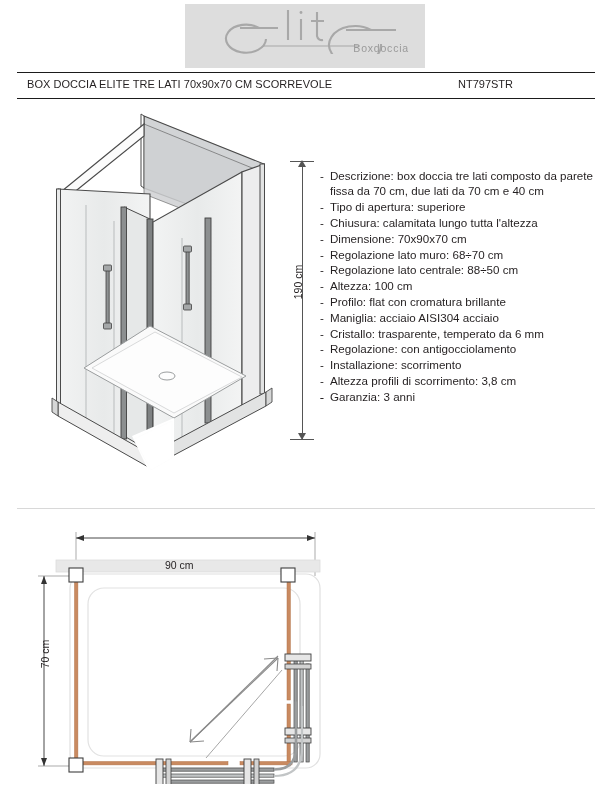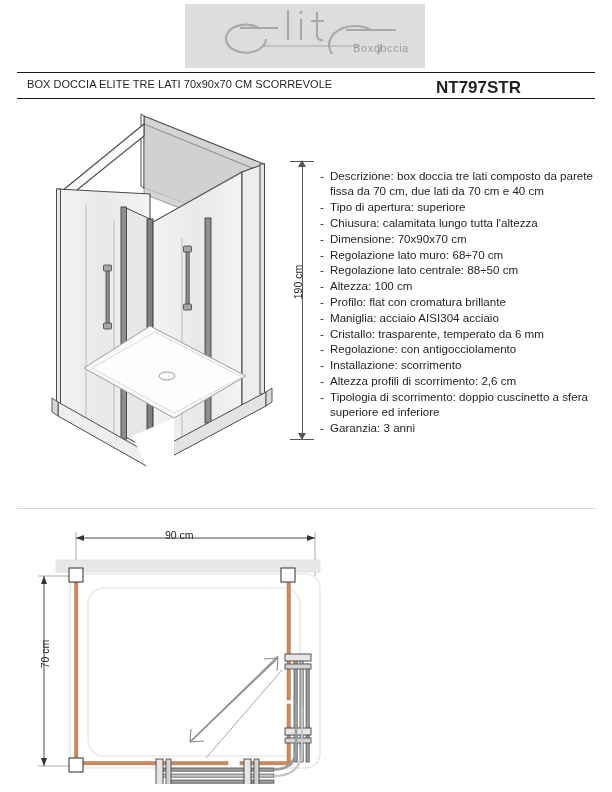--- a/index.html
+++ b/index.html
@@ -65,23 +65,23 @@
   #doc-title {
     position: absolute;
     left: 10px; top: 4px;
     font-size: 11px;
     letter-spacing: 0.05px;
     white-space: nowrap;
     text-align: center;
   }
   #doc-code {
     position: absolute;
-    left: 419px; top: 4px;
-    font-size: 17px;
-    font-weight: 700;
+    left: 441px; top: 4px;
+    font-size: 11px;
+    font-weight: 400;
     white-space: nowrap;
   }
 
   
   #spec-list {
     position: absolute;
     left: 320px; top: 168px;
     width: 288px;
     font-size: 11.6px;
     line-height: 15.4px;
@@ -165,21 +165,21 @@
     left: 30px; top: 518px;
     width: 320px; height: 266px;
   }
 
   .plan-label {
     position: absolute;
     font-size: 10.5px;
     color: #231f20;
     white-space: nowrap;
   }
-  #plan-w-label { left: 165px; top: 529px; }
+  #plan-w-label { left: 165px; top: 559px; }
   #plan-h-label {
     left: 31px; top: 648px;
     transform: rotate(-90deg);
   }
 </style>
 </head>
 <body>
 
 <div id="logo-band">
   <div id="logo-box"></div>
@@ -287,22 +287,22 @@
   <div class="spec-item"><span class="dash">-</span><span>Chiusura: calamitata lungo tutta l'altezza</span></div>
   <div class="spec-item"><span class="dash">-</span><span>Dimensione: 70x90x70 cm</span></div>
   <div class="spec-item"><span class="dash">-</span><span>Regolazione lato muro: 68÷70 cm</span></div>
   <div class="spec-item"><span class="dash">-</span><span>Regolazione lato centrale: 88÷50 cm</span></div>
   <div class="spec-item"><span class="dash">-</span><span>Altezza: 100 cm</span></div>
   <div class="spec-item"><span class="dash">-</span><span>Profilo: flat con cromatura brillante</span></div>
   <div class="spec-item"><span class="dash">-</span><span>Maniglia: acciaio AISI304 acciaio</span></div>
   <div class="spec-item"><span class="dash">-</span><span>Cristallo: trasparente, temperato da 6 mm</span></div>
   <div class="spec-item"><span class="dash">-</span><span>Regolazione: con antigocciolamento</span></div>
   <div class="spec-item"><span class="dash">-</span><span>Installazione: scorrimento</span></div>
-  <div class="spec-item"><span class="dash">-</span><span>Altezza profili di scorrimento: 2,6 cm</span></div>
-  <div class="spec-item"><span class="dash">-</span><span>Tipologia di scorrimento: doppio cuscinetto a sfera superiore ed inferiore</span></div>
+  <div class="spec-item"><span class="dash">-</span><span>Altezza profili di scorrimento: 3,8 cm</span></div>
+  <div class="spec-item"><span class="dash">-</span></div>
   <div class="spec-item"><span class="dash">-</span><span>Garanzia: 3 anni</span></div>
 </div>
 
 <div id="mid-divider"></div>
 
 <svg id="plan-svg" viewBox="0 0 320 266">
 
   <g stroke="#333" stroke-width="0.9" fill="none">
     <line x1="46" y1="20" x2="285" y2="20"></line>
     <polygon points="46,20 54,17 54,23" fill="#333" stroke="none"></polygon>

